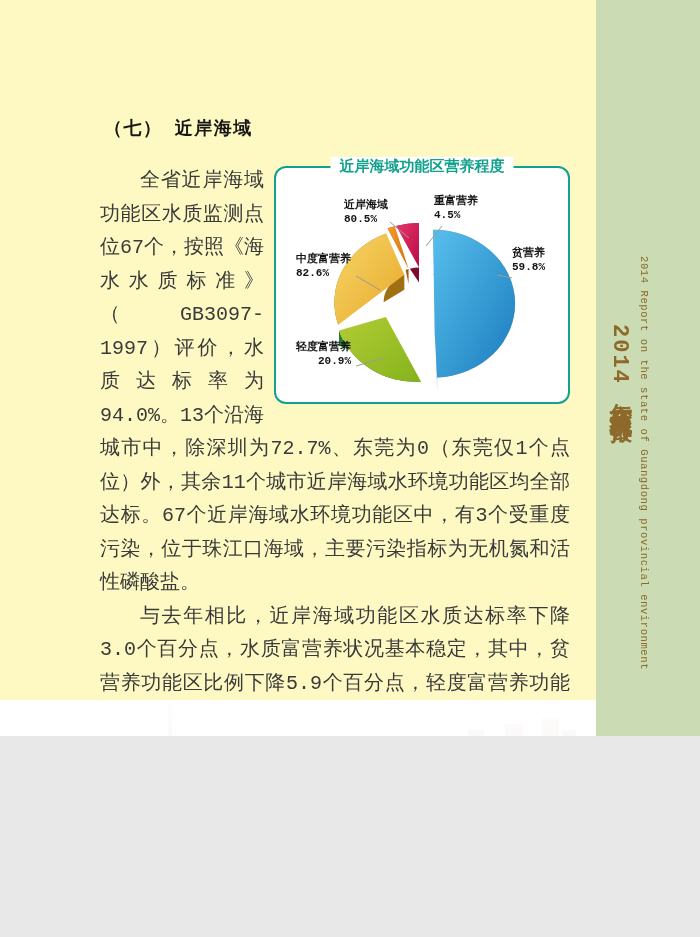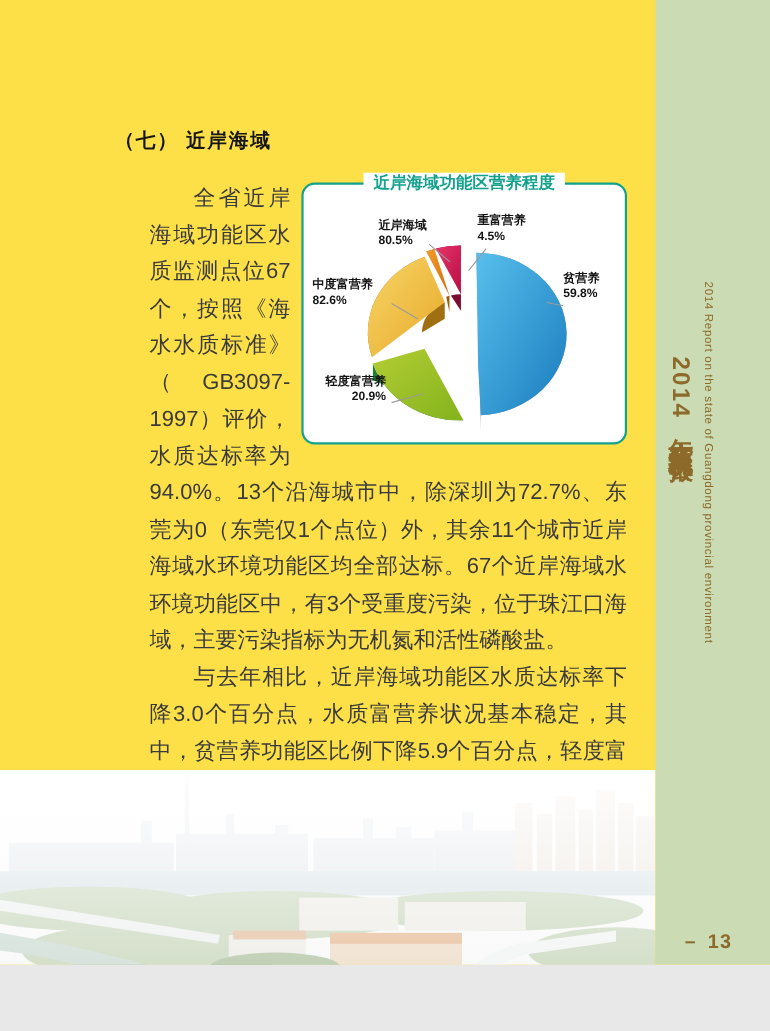--- a/index.html
+++ b/index.html
@@ -1,22 +1,22 @@
 <!DOCTYPE html>
 <html><head>
 <meta charset="utf-8">
 <style>
   html,body{margin:0;padding:0;background:#e8e8e8;}
-  .page{position:relative;width:700px;height:877px;background:#fde047;overflow:hidden;
-        font-family:Liberation Sans, sans-serif;}
+  .page{position:relative;width:700px;height:736px;background:#fef9c3;overflow:hidden;
+        font-family:Liberation Mono, monospace;}
   
   .content{position:absolute;left:0;top:0;width:596px;box-sizing:border-box;
            padding:116px 26px 0 100px;}
   .section-title{margin:0 0 24px 4px;font-size:18px;font-weight:bold;color:#161616;letter-spacing:1.5px;}
-  .flow{overflow:visible;margin-left:36px;}
+  .flow{overflow:visible;}
   .para{margin:0;font-size:20px;line-height:33.5px;color:#3a3a3a;text-align:justify;text-indent:2em;}
   
   .chart-box{float:right;width:296px;height:238px;box-sizing:border-box;
              border:2px solid #12a18d;border-radius:12px;background:#fff;
              margin:2px 0 8px 10px;position:relative;}
   .chart-title{position:absolute;top:-11px;left:50%;transform:translateX(-50%);
                background:#fff;padding:0 9px;font-size:15px;font-weight:bold;color:#12a18d;white-space:nowrap;}
   .pie-area{position:absolute;left:0;top:0;right:0;bottom:0;}
   .pie-area svg{position:absolute;left:0;top:0;}
   .pie-label{position:absolute;font-size:11px;font-weight:bold;line-height:14px;color:#141414;white-space:nowrap;}
@@ -87,21 +87,21 @@
               <polyline points="166,58 150,78" fill="none" stroke="#9a9a9a" stroke-width="1"></polyline>
             </svg>
             <div class="pie-label" style="left: 236px; top: 78px;">
               <div>贫营养</div>
               <div>59.8%</div>
             </div>
             <div class="pie-label" style="left: 20px; top: 172px; text-align: right;">
               <div>轻度富营养</div>
               <div>20.9%</div>
             </div>
-            <div class="pie-label" style="left: 8px; top: 84px;">
+            <div class="pie-label" style="left: 20px; top: 84px;">
               <div>中度富营养</div>
               <div>82.6%</div>
             </div>
             <div class="pie-label" style="left: 68px; top: 30px;">
               <div>近岸海域</div>
               <div>80.5%</div>
             </div>
             <div class="pie-label" style="left: 158px; top: 26px;">
               <div>重富营养</div>
               <div>4.5%</div>

